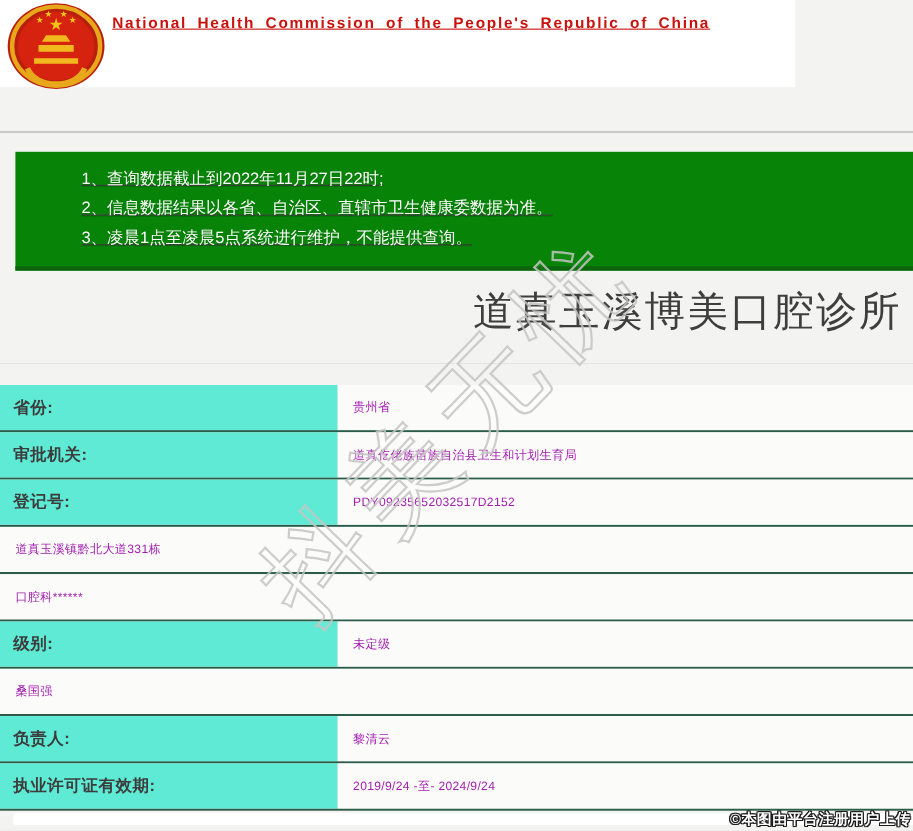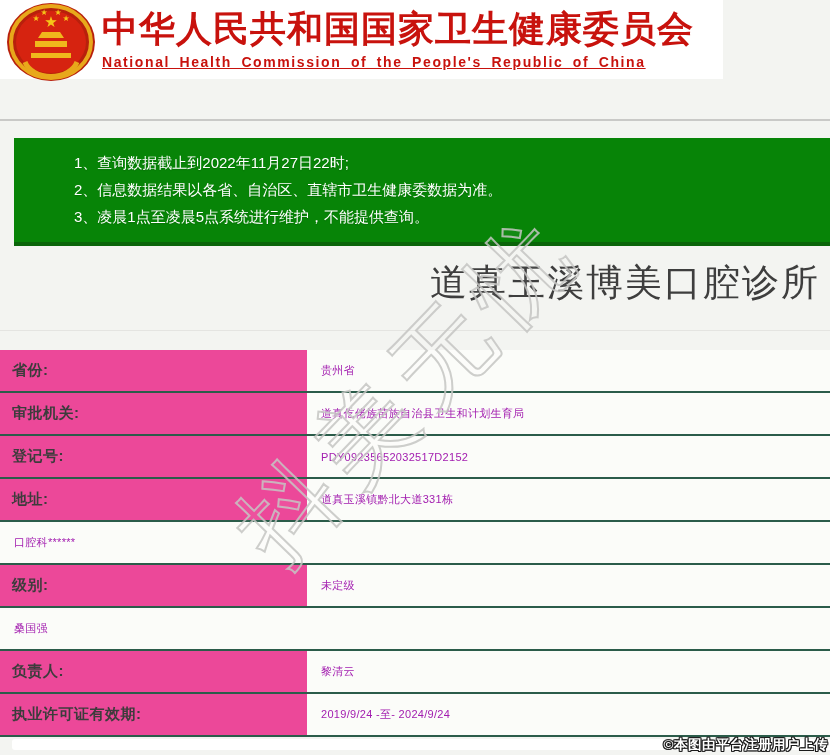--- a/index.html
+++ b/index.html
@@ -34,40 +34,41 @@
   
   .hr1{position:absolute;left:0;top:119px;width:830px;height:2px;background:#c9c9c7;}
 
   
   .notice{
     position:absolute;left:14px;top:138px;right:0;
     background:#078407;
     border-bottom:4px solid #0a650a;
     padding:11px 10px 12px 60px;
     box-sizing:border-box;
+    text-decoration:underline;
   }
   .notice-line{
     color:#ffffff;font-size:15px;line-height:27px;white-space:nowrap;
     text-shadow:0 1px 1px rgba(0,0,0,0.15);
   }
 
   
   .clinic-title{
     position:absolute;top:258px;right:10px;
     font-size:37px;font-weight:400;color:#3e3e3e;
     letter-spacing:2px;white-space:nowrap;
   }
 
   
   .table-topline{position:absolute;left:0;top:330px;width:830px;height:1px;background:#e4e4e1;}
   .fields{position:absolute;left:0;top:350px;width:830px;}
   .field-row{display:flex;height:41px;border-bottom:2px solid #2b5c4a;}
   .cell{display:flex;align-items:center;box-sizing:border-box;}
   .cell.label{
-    width:307px;background:#ec4899;padding-left:12px;
+    width:307px;background:#5eead4;padding-left:12px;
     font-size:15px;font-weight:700;color:#3c3c3c;letter-spacing:0.5px;
   }
   .cell.value{
     flex:1;background:#fbfcf9;padding-left:14px;
     font-size:11px;font-weight:400;color:#a21caf;letter-spacing:0.3px;
   }
 
   
   .bottom-strip{position:absolute;left:12px;right:0;top:739px;height:11px;background:#ffffff;border-radius:3px 0 0 3px;}
   .credit{
@@ -108,21 +109,20 @@
       <text x="53" y="13" text-anchor="middle" font-size="8" fill="#f5c518">★</text>
       <text x="61" y="19" text-anchor="middle" font-size="8" fill="#f5c518">★</text>
       <path d="M33,36 h26 l-4,-6 h-18 z" fill="#f0b81c"></path>
       <path d="M30,45 h32 v-6 h-32 z" fill="#f0b81c"></path>
       <path d="M27,47 h38 v4 h-38 z" fill="#d62310"></path>
       <path d="M26,51 h40 v5 h-40 z" fill="#f0b81c"></path>
       <path d="M20,60 a27,20 0 0 0 52,0" fill="none" stroke="#e8a81b" stroke-width="5"></path>
       <path d="M36,72 h20 v4 h-20 z" fill="#e8a81b"></path>
     </svg>
     <div class="banner-titles">
-      <div class="banner-title-cn">中华人民共和国国家卫生健康委员会</div>
       <div class="banner-title-en">National Health Commission of the People's Republic of China</div>
     </div>
   </div>
 
   <div class="hr1"></div>
 
   <div class="notice">
     <div class="notice-line">1、查询数据截止到2022年11月27日22时;</div>
     <div class="notice-line">2、信息数据结果以各省、自治区、直辖市卫生健康委数据为准。</div>
     <div class="notice-line">3、凌晨1点至凌晨5点系统进行维护，不能提供查询。</div>
@@ -138,21 +138,20 @@
     </div>
     <div class="field-row">
       <div class="cell label">审批机关:</div>
       <div class="cell value">道真仡佬族苗族自治县卫生和计划生育局</div>
     </div>
     <div class="field-row">
       <div class="cell label">登记号:</div>
       <div class="cell value">PDY09235652032517D2152</div>
     </div>
     <div class="field-row">
-      <div class="cell label">地址:</div>
       <div class="cell value">道真玉溪镇黔北大道331栋</div>
     </div>
     <div class="field-row">
       <div class="cell value">口腔科******</div>
     </div>
     <div class="field-row">
       <div class="cell label">级别:</div>
       <div class="cell value">未定级</div>
     </div>
     <div class="field-row">

